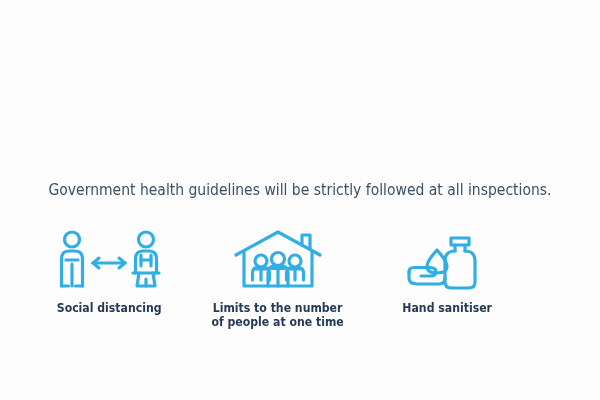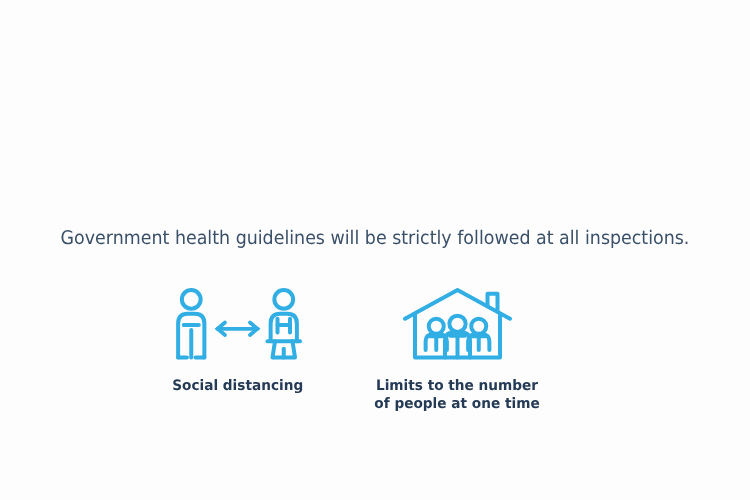--- a/index.html
+++ b/index.html
@@ -177,15 +177,38 @@
             <path d="M48 38 V58"></path>
           </g>
         </svg>
       </div>
       <div class="feature-label">
         <span>Limits to the number</span>
         <span class="l2">of people at one time</span>
       </div>
     </div>
 
+    <div class="feature">
+      <div class="feature-icon">
+        <svg width="96" height="64" viewBox="0 0 96 64">
+          <g fill="none" stroke="#31AEE3" stroke-width="3.2" stroke-linecap="round" stroke-linejoin="round">
+
+            <path d="M52 10 H70 V17 H52 Z"></path>
+
+            <path d="M56 17 V23"></path>
+            <path d="M66 17 V23"></path>
+
+            <path d="M56 23 Q46 23 46 33 V54 Q46 60 52 60 H70 Q76 60 76 54 V33 Q76 23 66 23"></path>
+
+            <path d="M38 22 Q48 33 48 38.5 Q48 45 38 45 Q28 45 28 38.5 Q28 33 38 22 Z"></path>
+
+            <path d="M10 44 Q10 39.5 15 39.5 H31 Q37 39.5 37 44 Q37 48 31 48 H22"></path>
+            <path d="M10 44 V50 Q10 56 18 56 H40 Q46 56 46 50"></path>
+          </g>
+        </svg>
+      </div>
+      <div class="feature-label">
+        <span>Hand sanitiser</span>
+      </div>
+    </div>
 
   </div>
 </div>
 
 </body></html>

